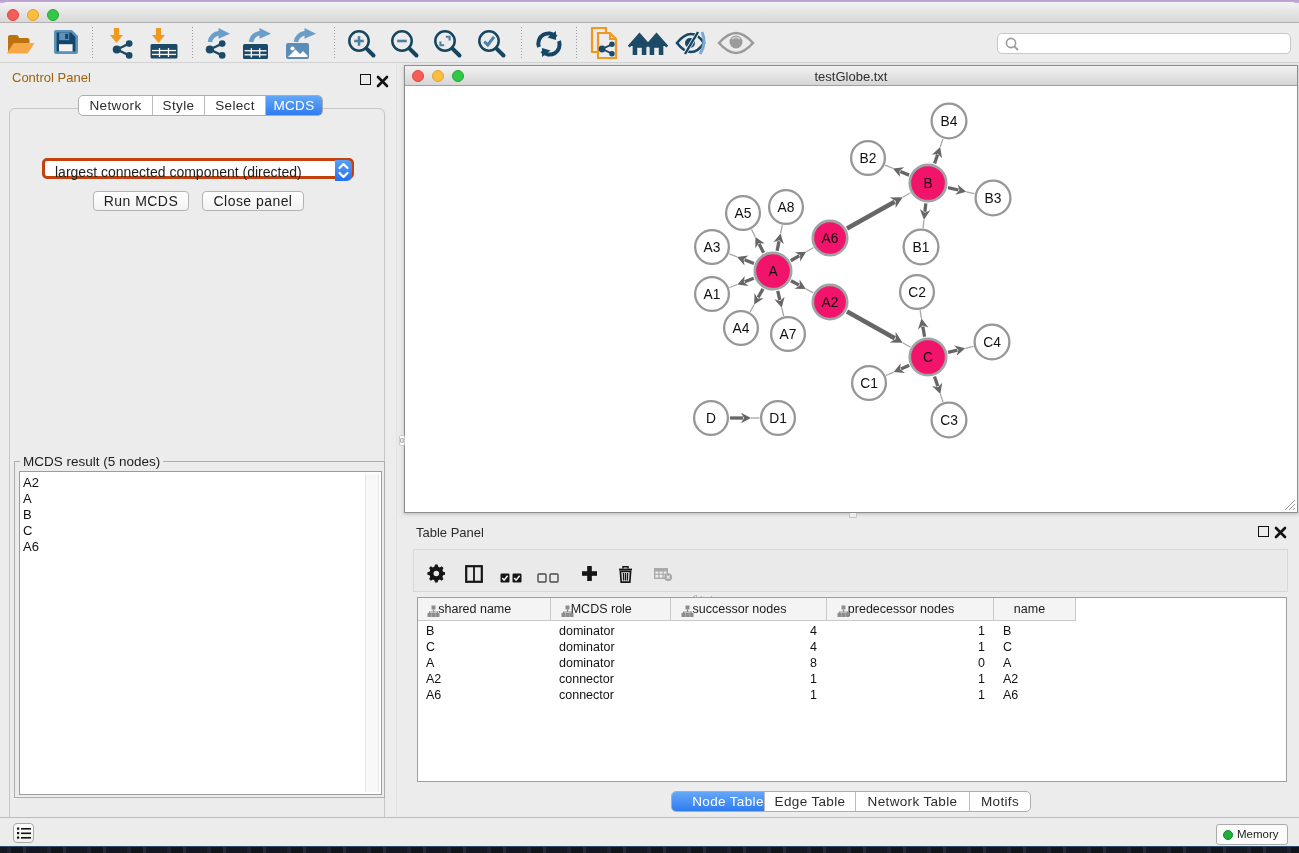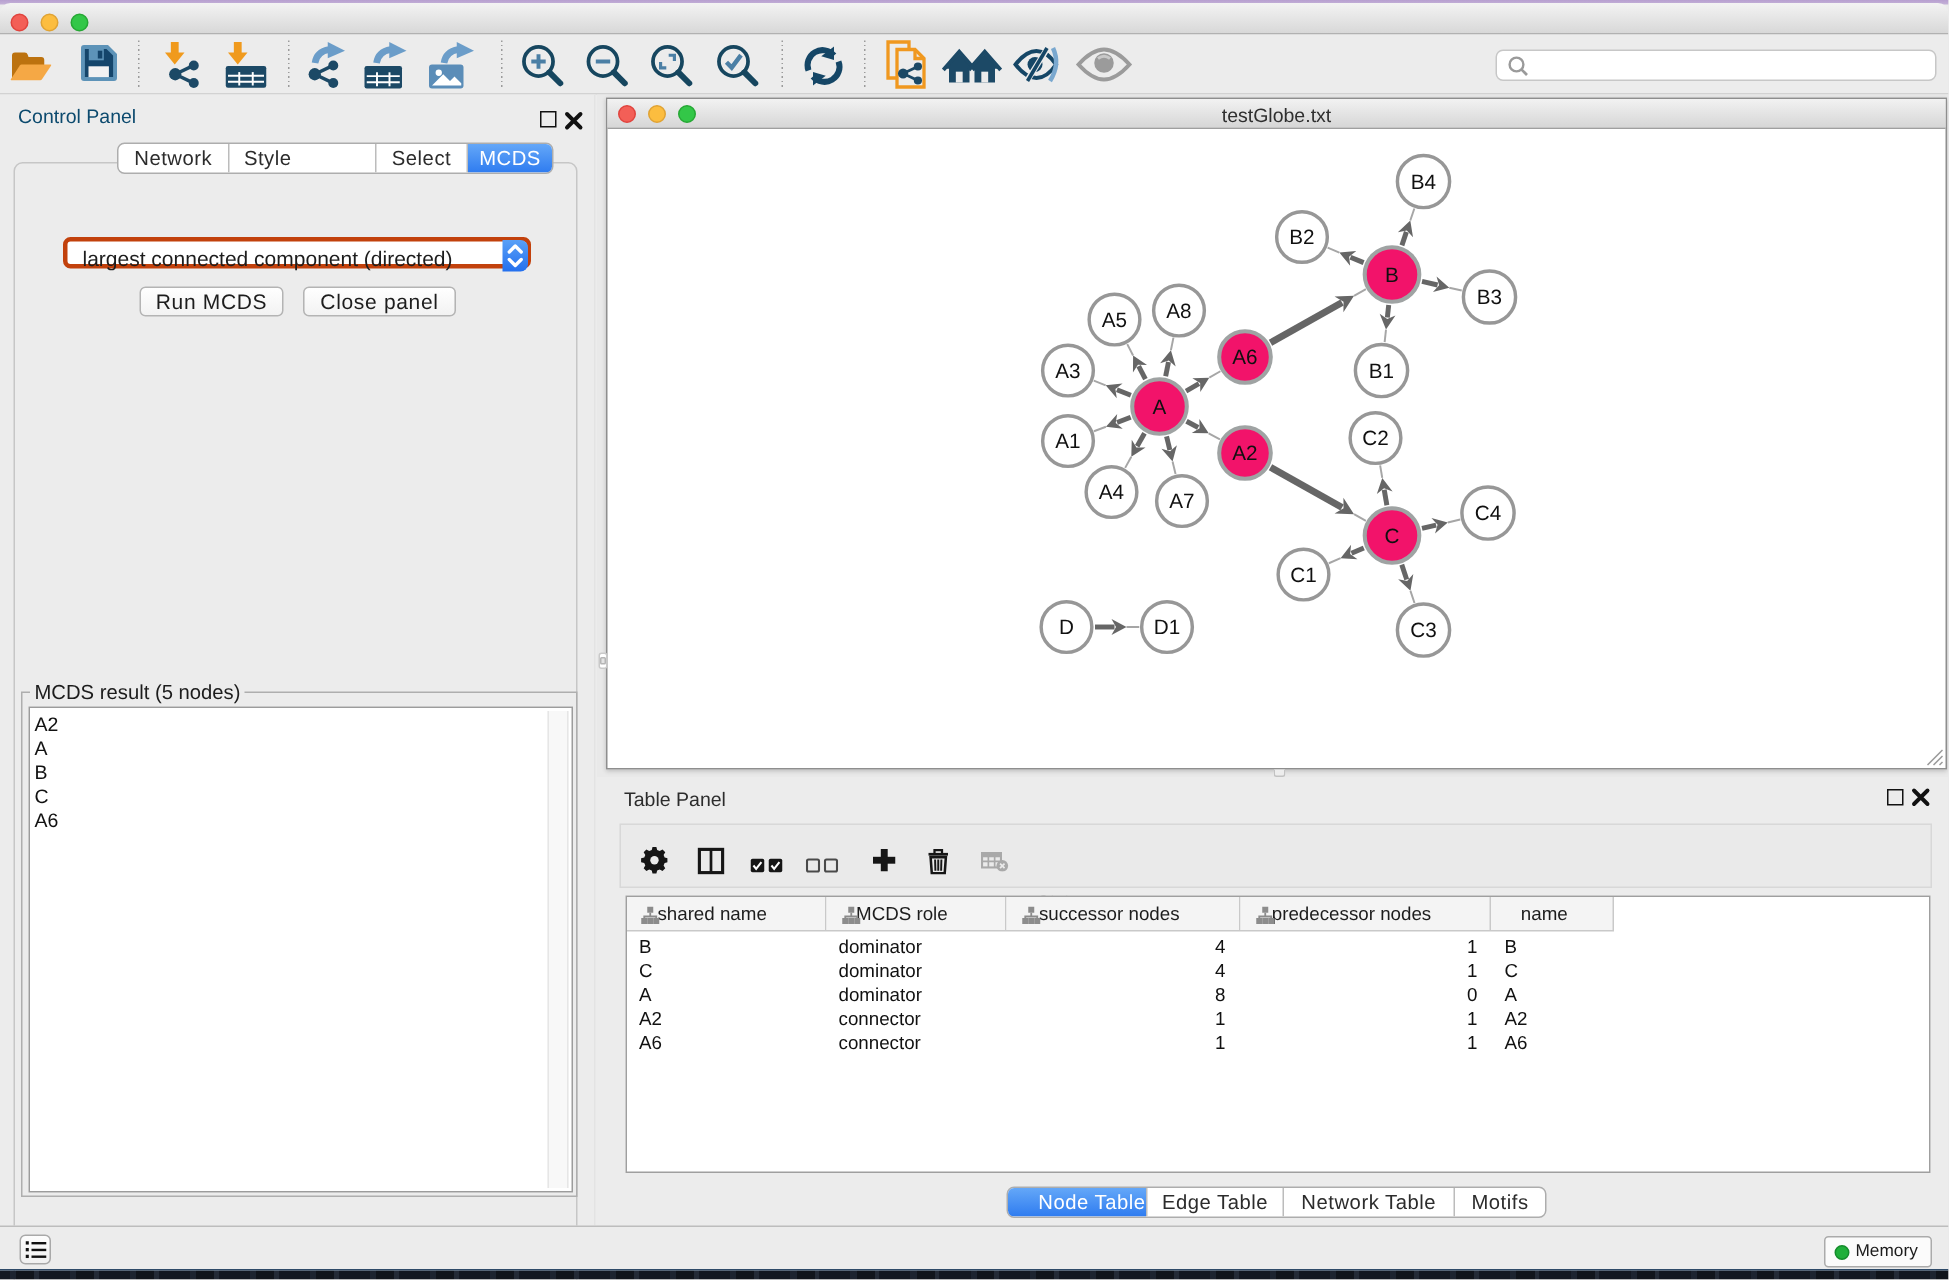--- a/index.html
+++ b/index.html
@@ -12,21 +12,21 @@
 #titlebar { left:0; top:2px; width:1299px; height:21px; background:linear-gradient(#f3f3f3,#d8d8d8); border-bottom:1px solid #b1b1b1; border-radius:7px 7px 0 0; }
 #titlebar .title { position:absolute; left:0; right:0; top:4px; text-align:center; font-size:13px; color:#3e3e3e; }
 .tl { position:absolute; top:7px; width:12px; height:12px; border-radius:50%; }
 
 #toolbar { left:0; top:24px; width:1299px; height:39px; background:#ececec; border-bottom:1px solid #d2d2d2; }
 .tsep { position:absolute; top:3px; height:33px; width:1px; background:repeating-linear-gradient(#9b9b9b 0 1px, transparent 1px 3px); }
 .ticon { position:absolute; top:3px; }
 #searchbox { position:absolute; left:997px; top:9px; width:294px; height:21px; background:#fff; border:1px solid #c7c7c7; border-radius:5px; }
 
 #cpanel { left:0; top:63px; width:397px; height:754px; background:#ececec; border-right:1px solid #e3e3e3; }
-#cpanel .hdr { position:absolute; left:12px; top:7px; font-size:13px; color:#0c4a6e; }
+#cpanel .hdr { position:absolute; left:12px; top:7px; font-size:13px; color:#a16207; }
 .wicon { position:absolute; }
 #cpBox { position:absolute; left:9px; top:45px; width:376px; height:762px; border:1px solid #c6c6c6; border-radius:6px; }
 .segs { position:absolute; display:flex; height:21px; border:1px solid #adadad; border-radius:5px; background:#fff; overflow:hidden; }
 .seg { height:100%; display:flex; align-items:center; justify-content:center; font-size:13.5px; letter-spacing:0.35px; color:#2c2c2c; border-left:1px solid #bcbcbc; }
 .seg:first-child { border-left:none; }
 .seg.sel { background:linear-gradient(#64a7f8,#2f7cf0); color:#fff; }
 #optlab { position:absolute; left:4px; width:397px; top:71px; text-align:center; font-size:15px; color:#2b2b2b; }
 #dropdown { position:absolute; left:42px; top:95px; width:312px; height:21px; background:#fff; border:3px solid #c2410c; border-radius:5px; }
 #dropdown .txt { position:absolute; left:10px; top:2.5px; font-size:14px; color:#1d1d1d; }
 #dropdown .spin { position:absolute; right:-1px; top:-1px; width:17px; height:21px; border-radius:0 5px 5px 0; background:linear-gradient(#59a0f7,#2470ee); }
@@ -194,21 +194,21 @@
 <div class="abs" id="cpanel">
   <div class="hdr">Control Panel</div>
   <div class="wicon" style="left:360px;top:11px;width:11px;height:11px;border:1.8px solid #111;"></div>
     <div class="wicon" style="left:376px;top:11px;"><svg width="13" height="13" viewBox="0 0 13 13">
         <path d="M2 2 L11 11 M11 2 L2 11" stroke="#111" stroke-width="2.6" stroke-linecap="round"></path>
       </svg></div>
   <div id="cpBox"></div>
   <div class="segs" style="left:78px; top:32px;">
     <div class="seg" style="width:73px;">Network</div>
     <div class="seg" style="width:52px;">Style</div>
-    <div class="seg" style="width:61px;margin-left:46px;">Select</div>
+    <div class="seg" style="width:61px;">Select</div>
     <div class="seg sel" style="width:57px;">MCDS</div>
   </div>
   <div id="dropdown">
     <div class="txt">largest connected component (directed)</div>
     <div class="spin"><svg width="17" height="21" viewBox="0 0 17 21" style="">
           <path d="M4.5 8 L8.5 4 L12.5 8" fill="none" stroke="#fff" stroke-width="2.2" stroke-linecap="round" stroke-linejoin="round"></path>
           <path d="M4.5 13 L8.5 17 L12.5 13" fill="none" stroke="#fff" stroke-width="2.2" stroke-linecap="round" stroke-linejoin="round"></path>
         </svg></div>
   </div>
   <div class="btn" style="left:93px; top:128px; width:96px;">Run MCDS</div>

